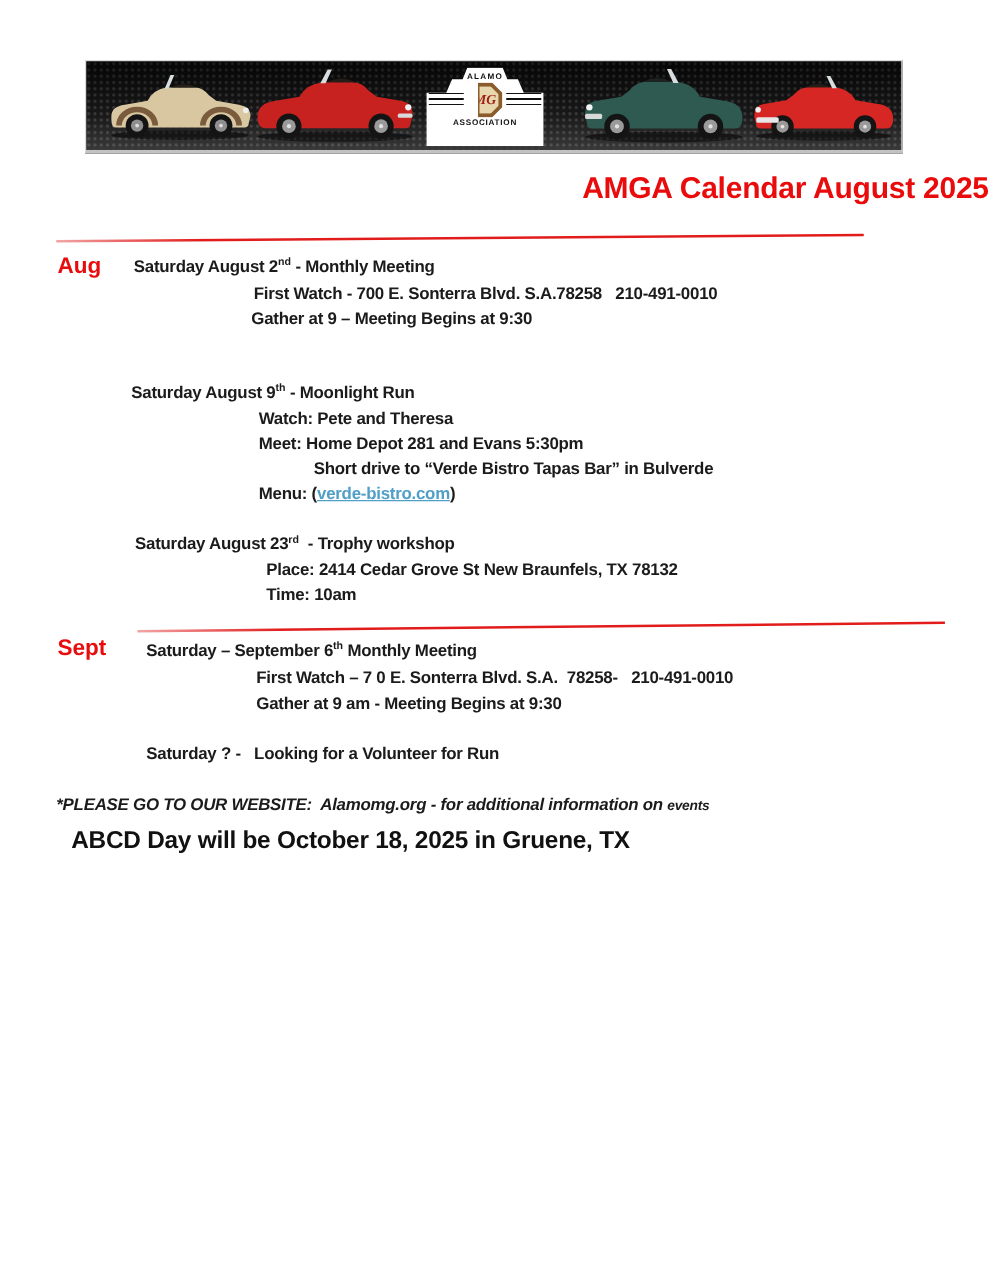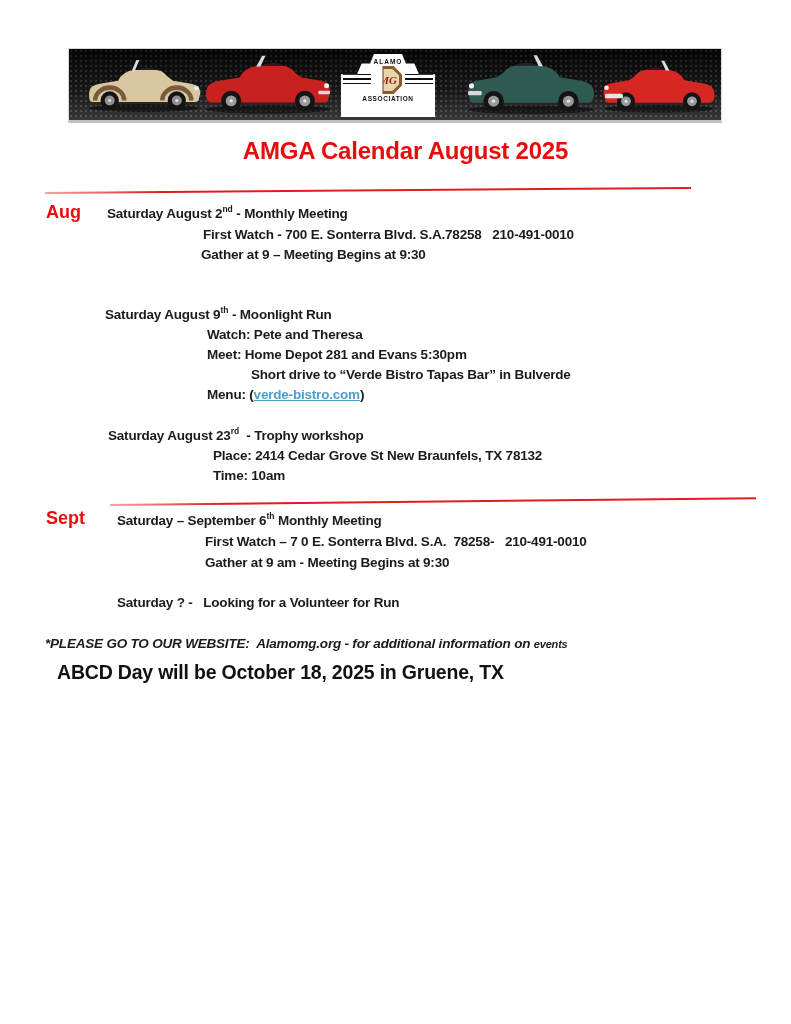--- a/index.html
+++ b/index.html
@@ -46,21 +46,21 @@
     width:22px;height:22px;background:#e7d6ae;
     clip-path:polygon(30% 0,70% 0,100% 30%,100% 70%,70% 100%,30% 100%);
     display:flex;align-items:center;justify-content:center;
     font-family:"Liberation Serif", serif;font-style:italic;font-weight:bold;
     font-size:11px;color:#9c1f16;
   }
   .badge-bottom{font-size:6.5px;letter-spacing:.6px;color:#111;margin-top:1px;}
 
   
   .doc-title{
-    position:absolute;left:20px;right:0;top:137px;text-align:center;
+    position:absolute;left:20px;right:0;top:137px;text-align:right;
     font-size:24px;color:#e90c0c;letter-spacing:-0.2px;
   }
   .rule{
     position:absolute;height:2px;
     background:linear-gradient(to right,#f2a5a5,#e21b1b 18%,#e21b1b);
     transform-origin:left center;
   }
   .rule1{left:45px;top:192px;width:646px;transform:rotate(-0.45deg);}
   .rule2{left:110px;top:504px;width:646px;transform:rotate(-0.6deg);}
 

